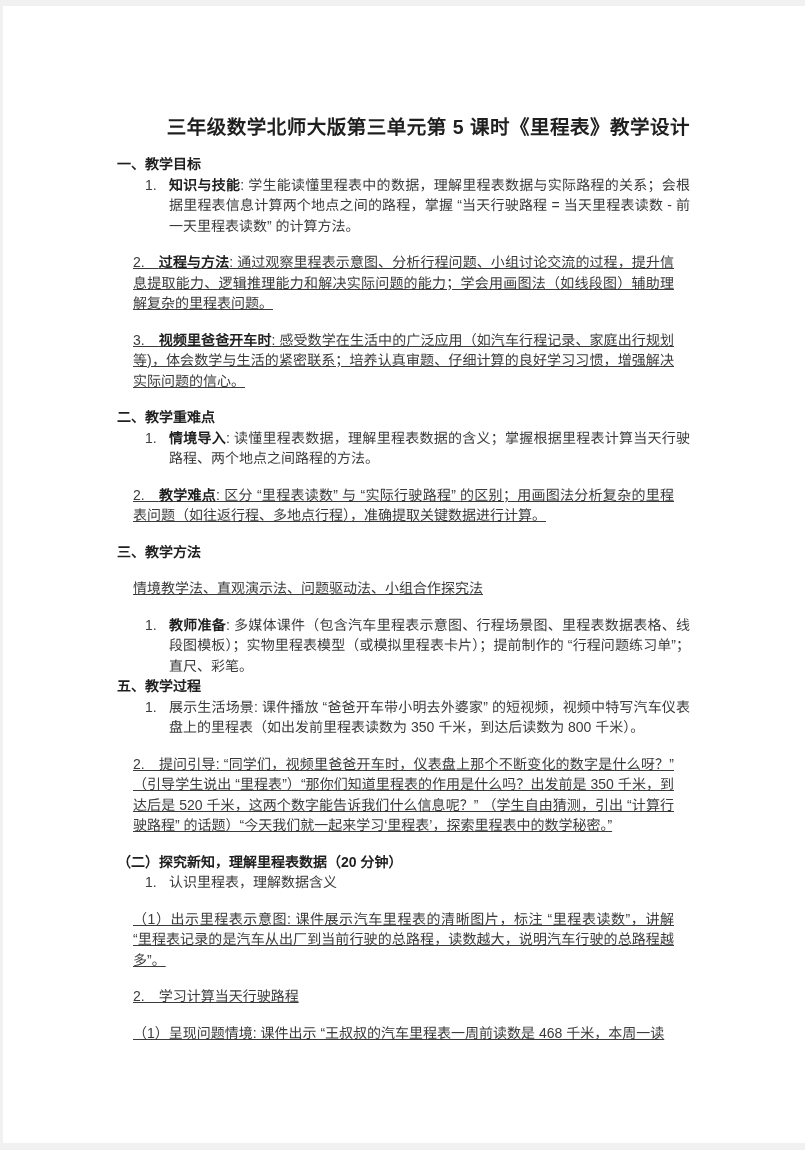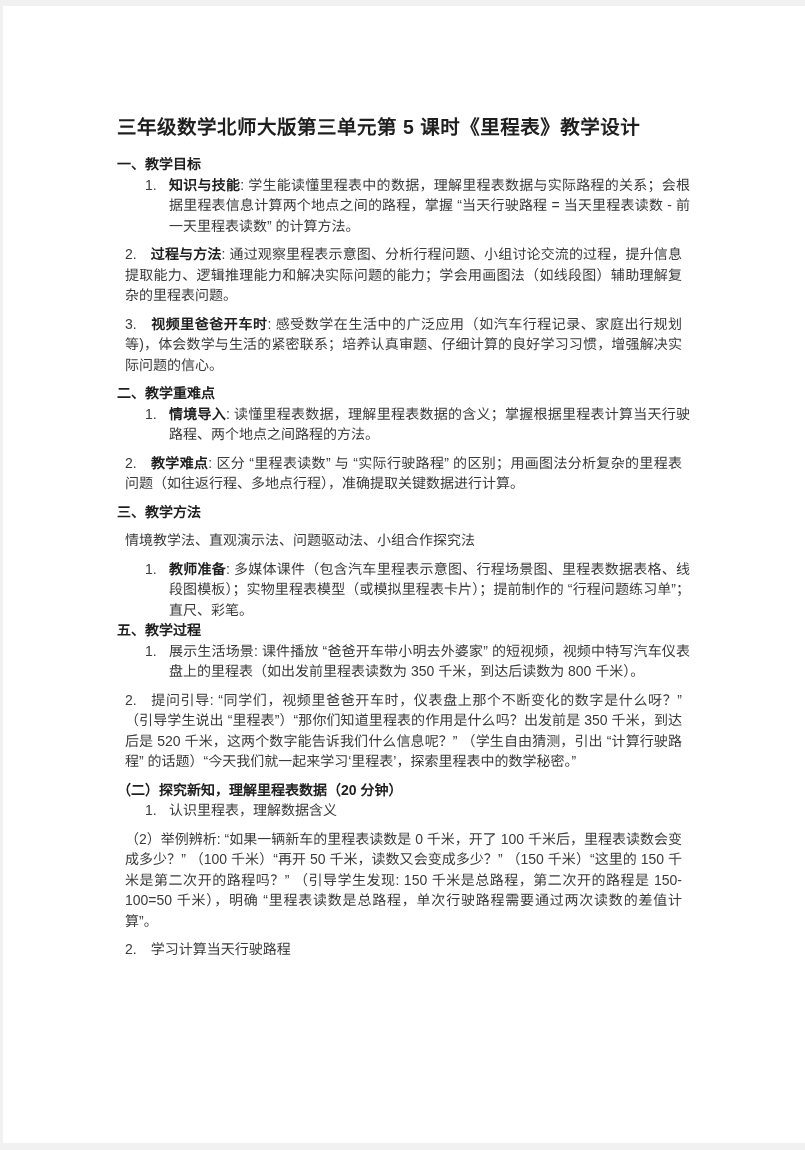--- a/index.html
+++ b/index.html
@@ -13,27 +13,27 @@
     position:absolute;left:3px;top:6px;right:0;bottom:7px;
     background:#ffffff;
   }
   .content{
     position:absolute;left:114px;top:108px;width:573px;
     color:#3b3b3b;font-size:14px;line-height:20.5px;
     text-align:justify;text-justify:inter-ideograph;
   }
   .blk-title{
     font-size:19.5px;font-weight:bold;color:#1f1f1f;
-    text-align:left;line-height:26px;margin-bottom:14px;
+    text-align:right;line-height:26px;margin-bottom:14px;
     letter-spacing:0.5px;
   }
   .blk-h1,.blk-h2{font-weight:bold;color:#1f1f1f;}
   .blk-li{position:relative;padding-left:52px;}
   .blk-li .num{position:absolute;left:28px;top:0;}
-  .blk-p{margin:8px;}
+  .blk-p{margin:16px;text-decoration:underline;}
   .seg-b{font-weight:bold;color:#1f1f1f;}
 </style>
 </head>
 <body>
 
 <div class="page">
   <div class="content" id="doc-content">
       <div class="blk-title"><span class="seg-b">三年级数学北师大版第三单元第 5 课时《里程表》教学设计</span></div>
       <div class="blk-h1"><span class="seg-b">一、教学目标</span></div>
       <div class="blk-li"><span class="num">1.</span><span class="seg-b">知识与技能</span><span>: 学生能读懂里程表中的数据，理解里程表数据与实际路程的关系；会根据里程表信息计算两个地点之间的路程，掌握 “当天行驶路程 = 当天里程表读数 - 前一天里程表读数” 的计算方法。</span></div>
@@ -43,16 +43,17 @@
       <div class="blk-li"><span class="num">1.</span><span class="seg-b">情境导入</span><span>: 读懂里程表数据，理解里程表数据的含义；掌握根据里程表计算当天行驶路程、两个地点之间路程的方法。</span></div>
       <div class="blk-p"><span>2.  </span><span class="seg-b">教学难点</span><span>: 区分 “里程表读数” 与 “实际行驶路程” 的区别；用画图法分析复杂的里程表问题（如往返行程、多地点行程），准确提取关键数据进行计算。</span></div>
       <div class="blk-h1"><span class="seg-b">三、教学方法</span></div>
       <div class="blk-p"><span>情境教学法、直观演示法、问题驱动法、小组合作探究法</span></div>
       <div class="blk-li"><span class="num">1.</span><span class="seg-b">教师准备</span><span>: 多媒体课件（包含汽车里程表示意图、行程场景图、里程表数据表格、线段图模板）；实物里程表模型（或模拟里程表卡片）；提前制作的 “行程问题练习单”；直尺、彩笔。</span></div>
       <div class="blk-h1"><span class="seg-b">五、教学过程</span></div>
       <div class="blk-li"><span class="num">1.</span><span>展示生活场景: 课件播放 “爸爸开车带小明去外婆家” 的短视频，视频中特写汽车仪表盘上的里程表（如出发前里程表读数为 350 千米，到达后读数为 800 千米）。</span></div>
       <div class="blk-p"><span>2.  提问引导: “同学们，视频里爸爸开车时，仪表盘上那个不断变化的数字是什么呀？” （引导学生说出 “里程表”）“那你们知道里程表的作用是什么吗？出发前是 350 千米，到达后是 520 千米，这两个数字能告诉我们什么信息呢？” （学生自由猜测，引出 “计算行驶路程” 的话题）“今天我们就一起来学习‘里程表’，探索里程表中的数学秘密。”</span></div>
       <div class="blk-h2"><span class="seg-b">（二）探究新知，理解里程表数据（20 分钟）</span></div>
       <div class="blk-li"><span class="num">1.</span><span>认识里程表，理解数据含义</span></div>
-      <div class="blk-p"><span>（2）举例辨析: “如果一辆新车的里程表读数是 0 千米，开了 100 千米后，里程表读数会变成多少？” （100 千米）“再开 50 千米，读数又会变成多少？” （150 千米）“这里的 150 千米是第二次开的路程吗？” （引导学生发现: 150 千米是总路程，第二次开的路程是 150-100=50 千米），明确 “里程表读数是总路程，单次行驶路程需要通过两次读数的差值计算”。</span></div>
+      <div class="blk-p"><span>（1）出示里程表示意图: 课件展示汽车里程表的清晰图片，标注 “里程表读数”，讲解 “里程表记录的是汽车从出厂到当前行驶的总路程，读数越大，说明汽车行驶的总路程越多”。</span></div>
       <div class="blk-p"><span>2.  学习计算当天行驶路程</span></div>
+      <div class="blk-p"><span>（1）呈现问题情境: 课件出示 “王叔叔的汽车里程表一周前读数是 468 千米，本周一读</span></div>
     </div>
 </div>
 
 </body></html>

